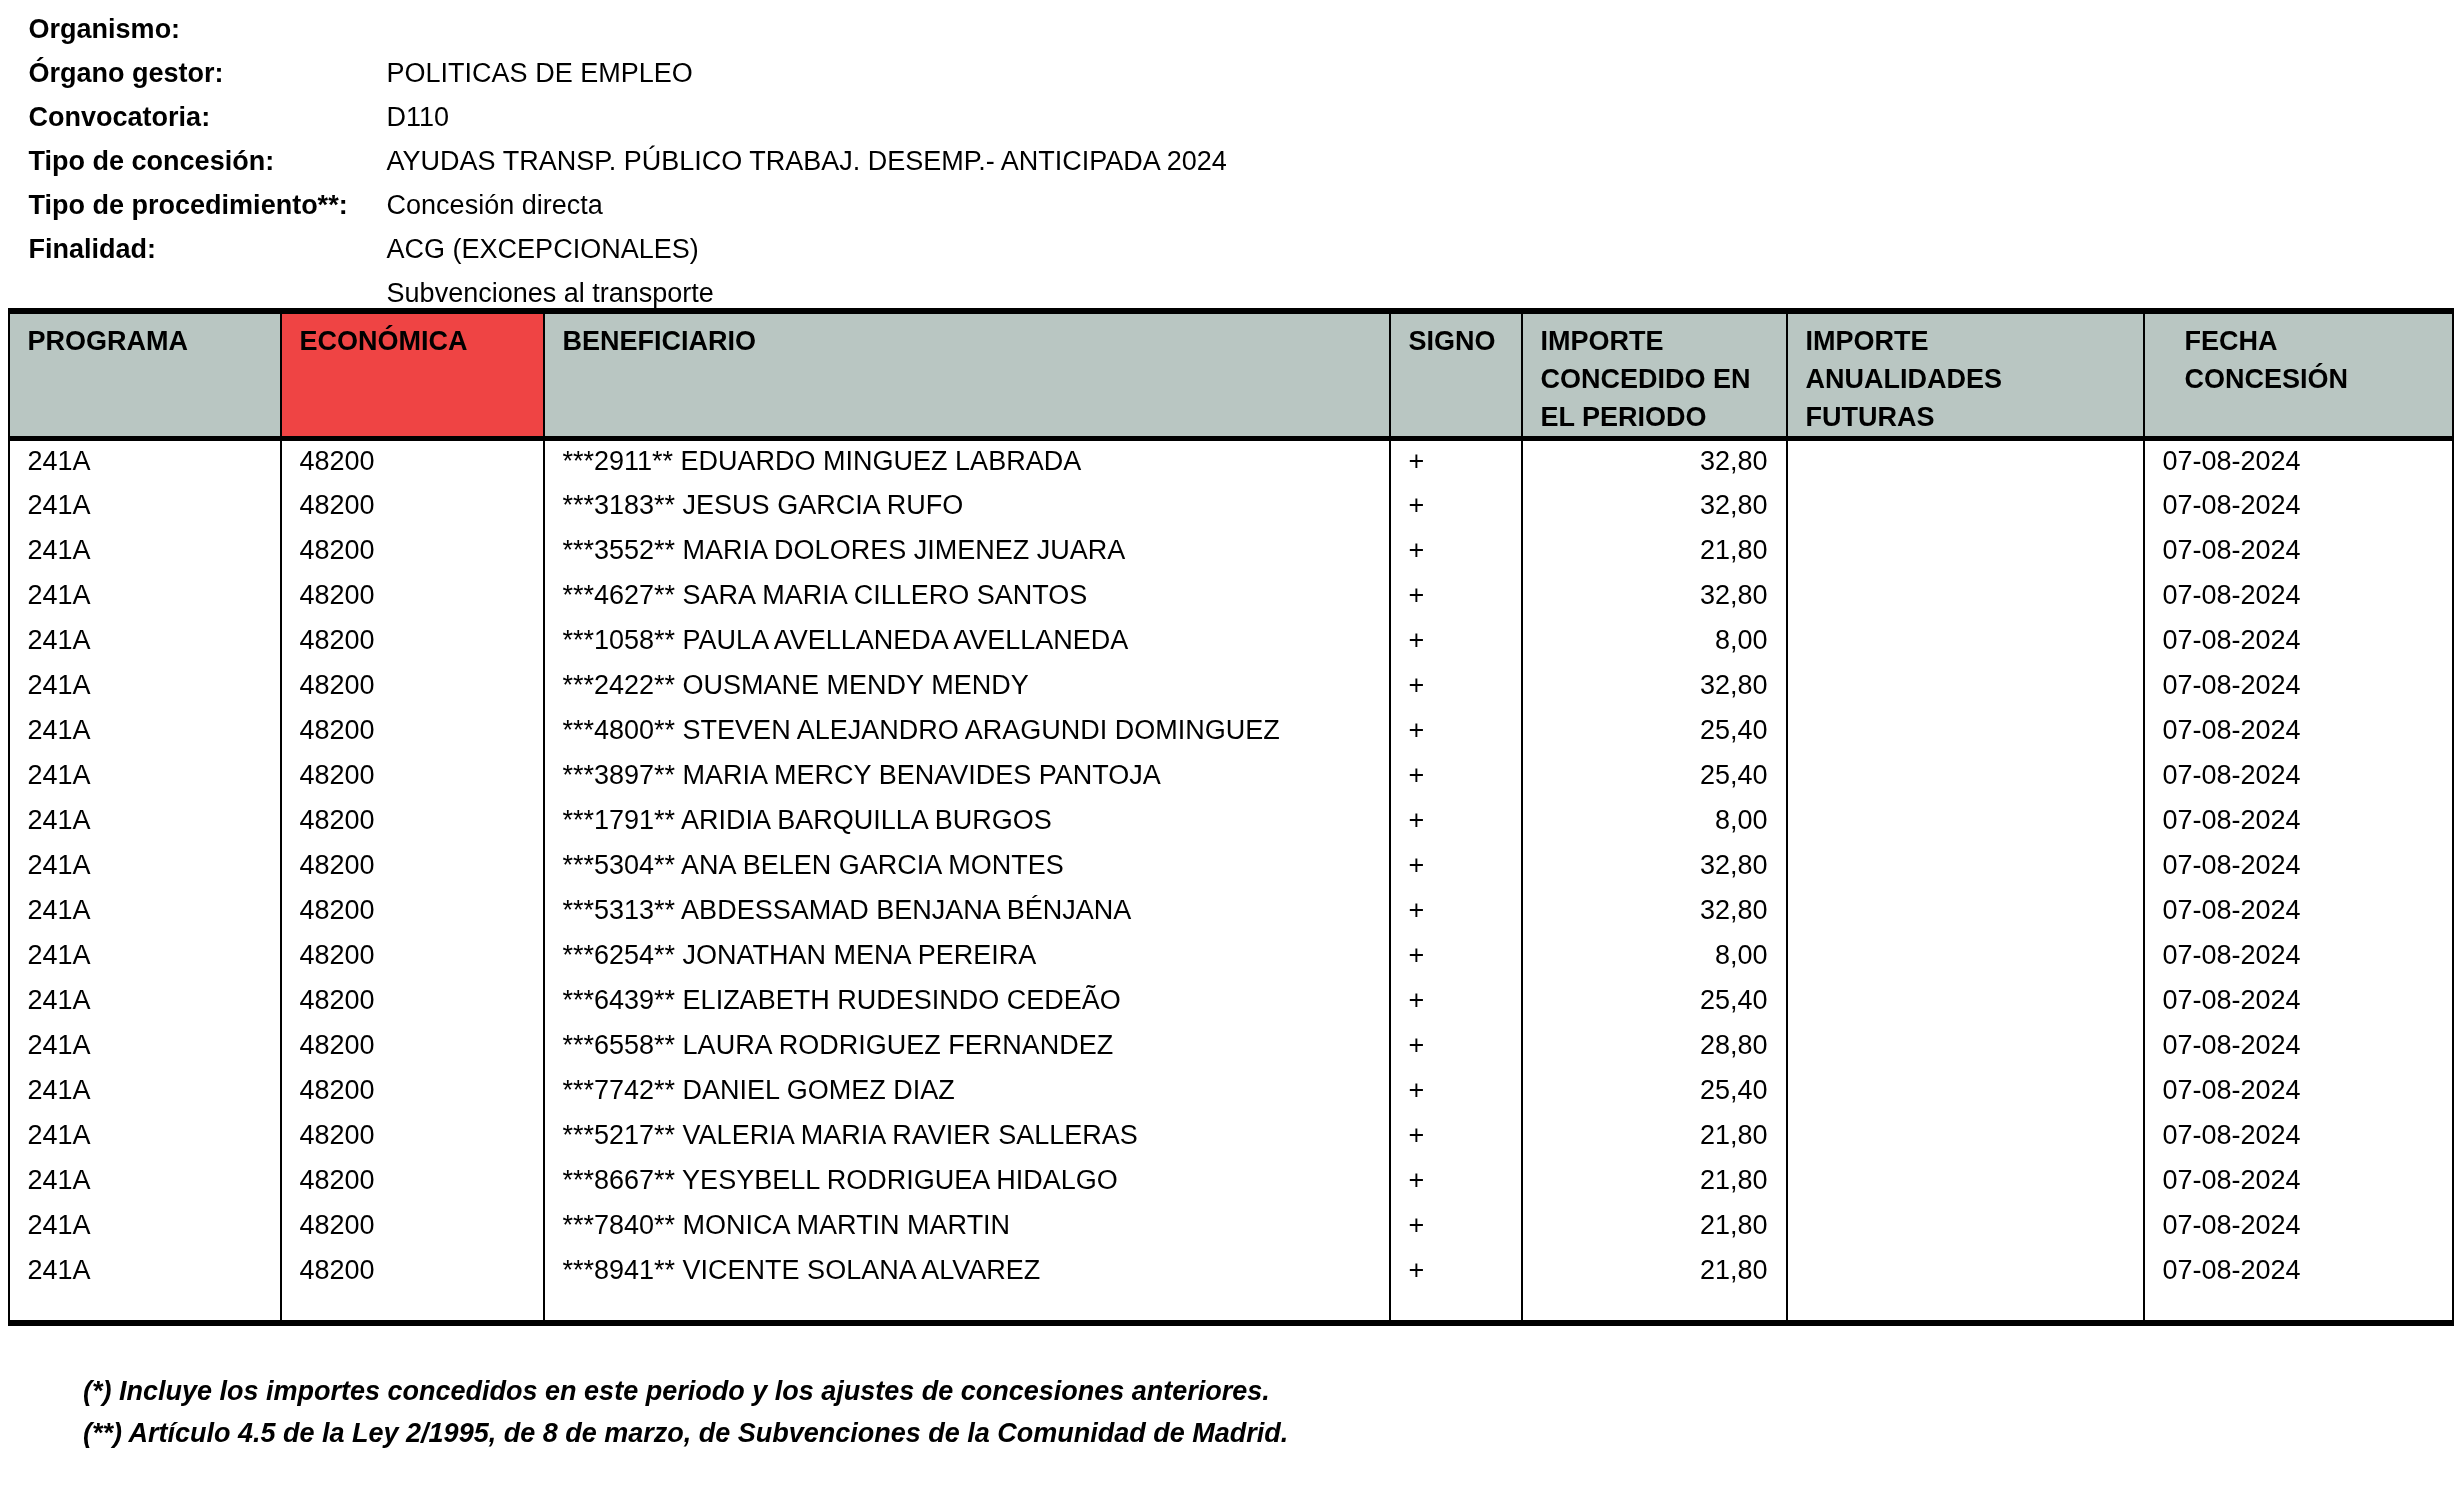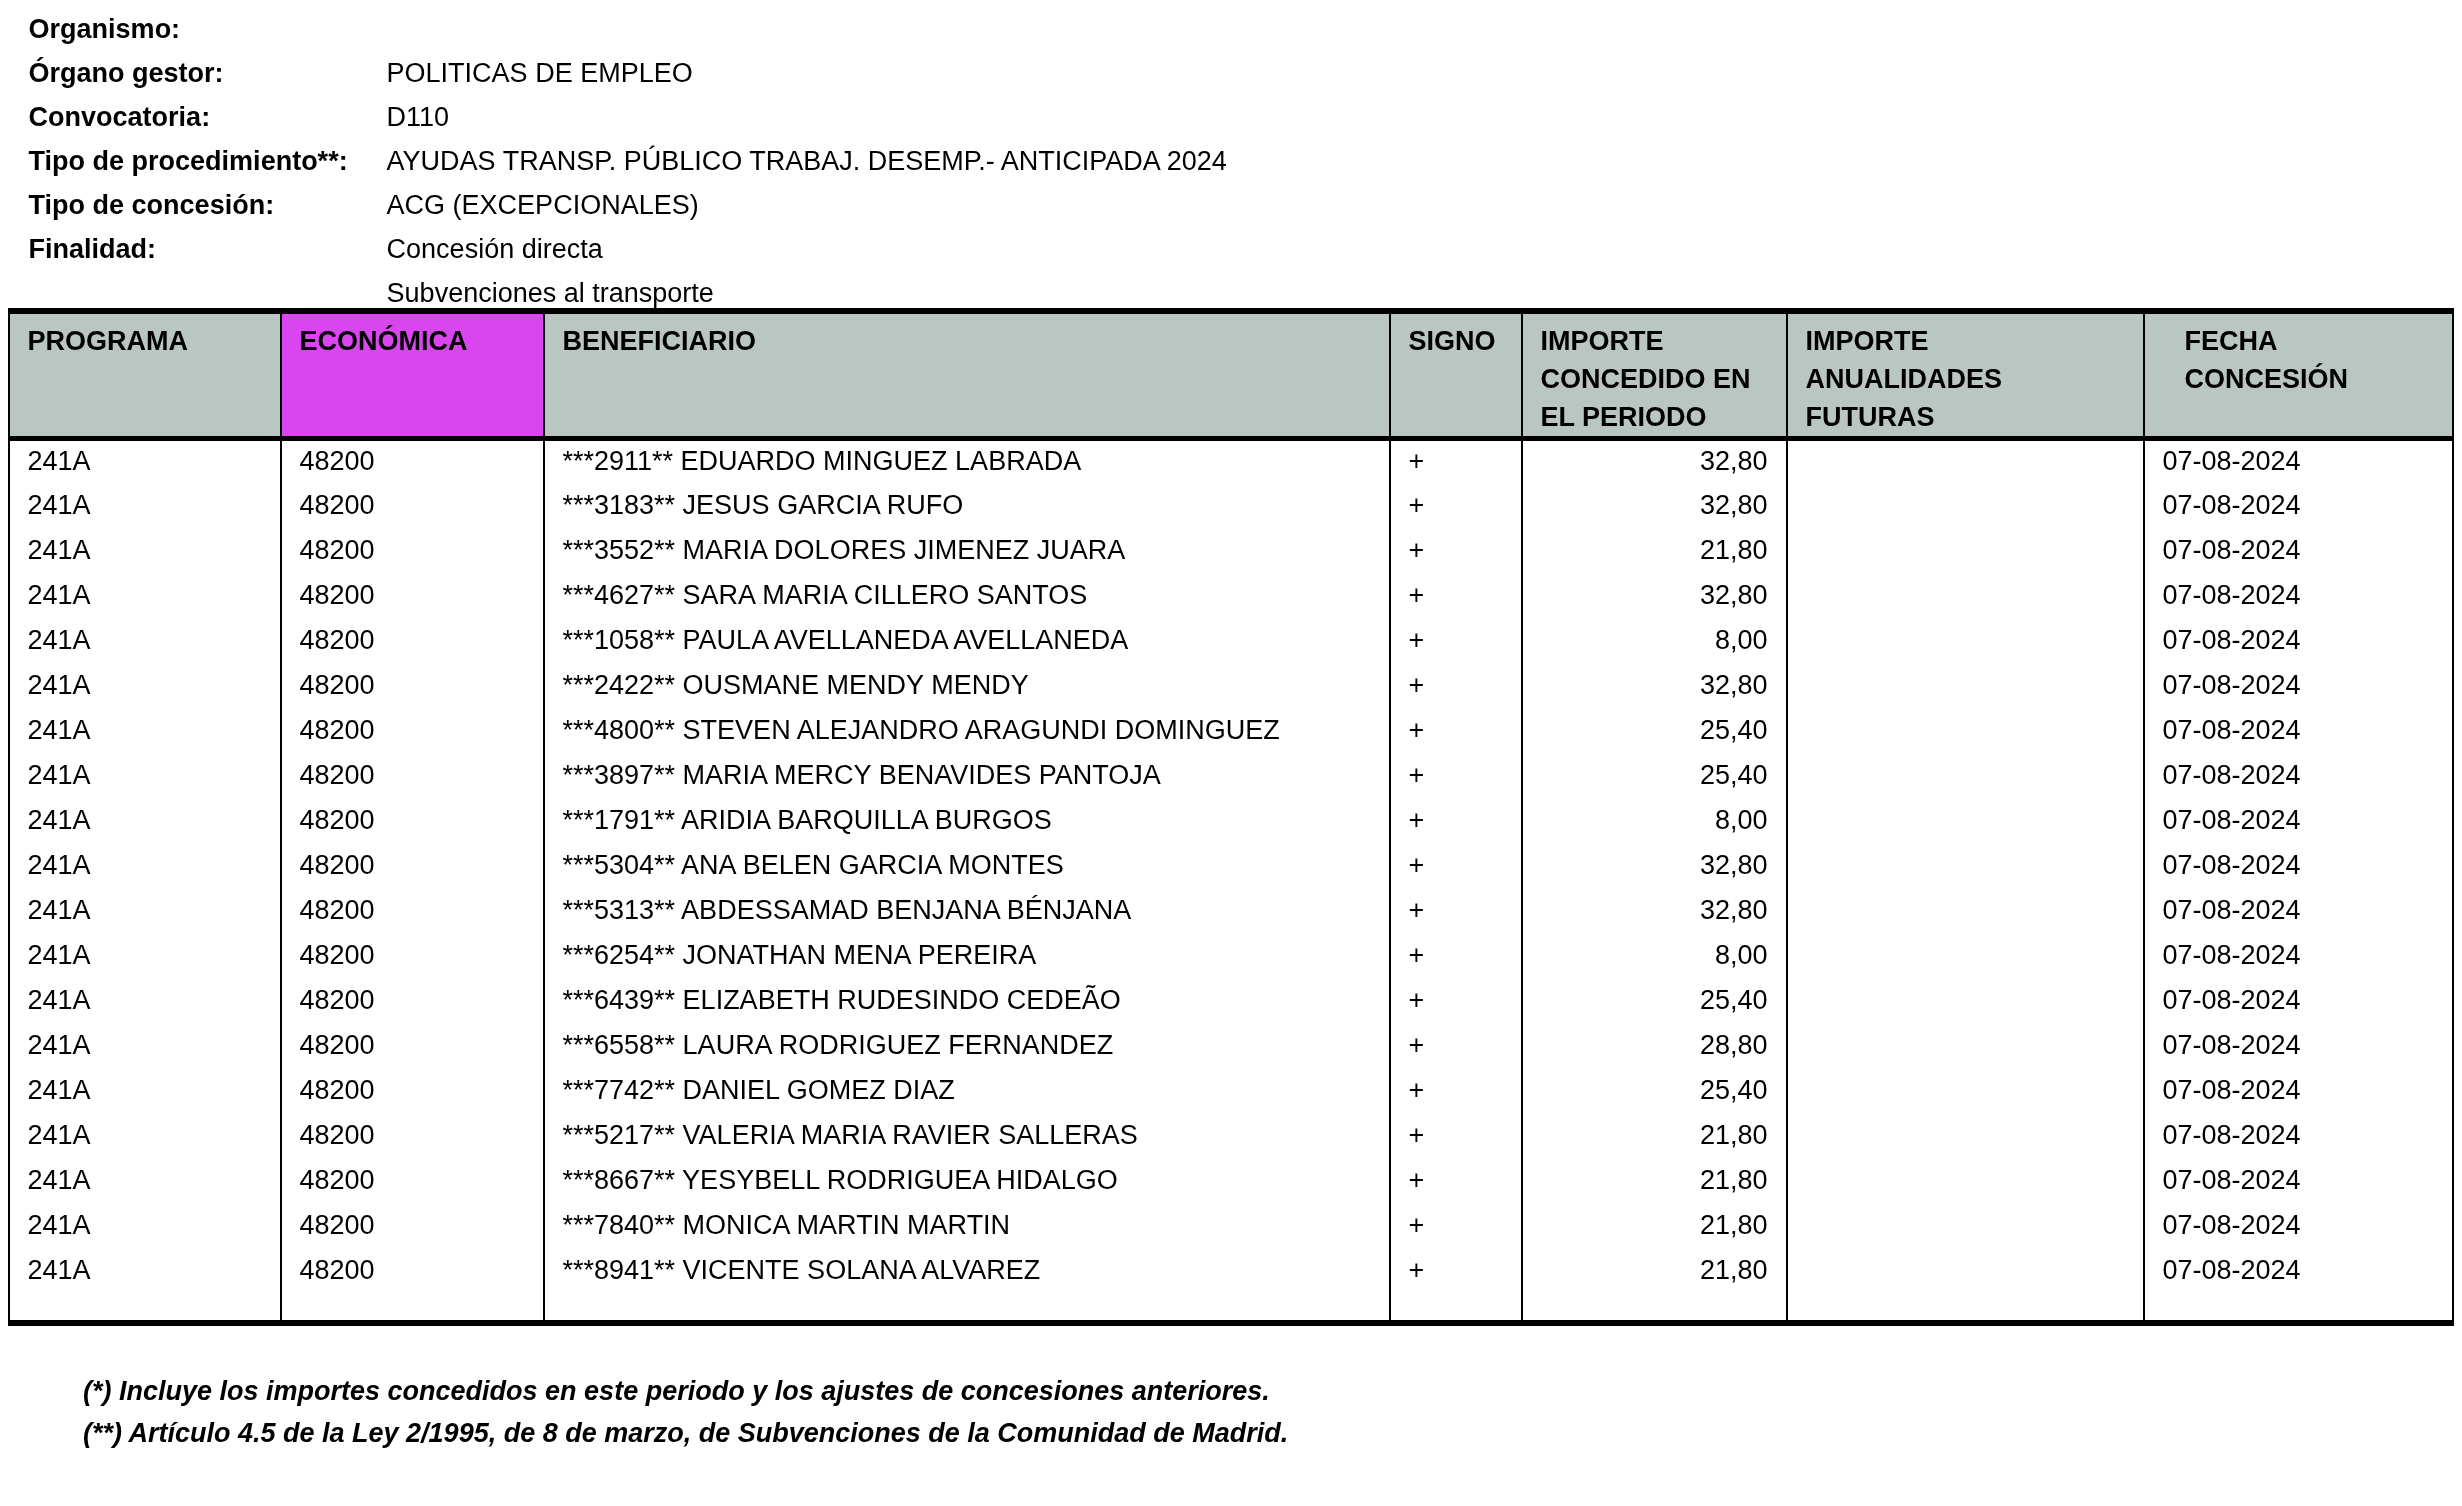--- a/index.html
+++ b/index.html
@@ -98,47 +98,47 @@
   </div>
   <div class="meta-row">
     <span class="meta-label">Órgano gestor:</span>
     <span class="meta-value">D110</span>
   </div>
   <div class="meta-row">
     <span class="meta-label">Convocatoria:</span>
     <span class="meta-value">AYUDAS TRANSP. PÚBLICO TRABAJ. DESEMP.- ANTICIPADA 2024</span>
   </div>
   <div class="meta-row">
+    <span class="meta-label">Tipo de concesión:</span>
+    <span class="meta-value">Concesión directa</span>
+  </div>
+  <div class="meta-row">
     <span class="meta-label">Tipo de procedimiento**:</span>
     <span class="meta-value">ACG (EXCEPCIONALES)</span>
-  </div>
-  <div class="meta-row">
-    <span class="meta-label">Tipo de concesión:</span>
-    <span class="meta-value">Concesión directa</span>
   </div>
   <div class="meta-row">
     <span class="meta-label">Finalidad:</span>
     <span class="meta-value">Subvenciones al transporte</span>
   </div>
 </div>
 
 <table class="grants">
   <colgroup>
     <col style="width:272px">
     <col style="width:263px">
     <col style="width:846px">
     <col style="width:132px">
     <col style="width:265px">
     <col style="width:357px">
     <col style="width:309px">
   </colgroup>
   <thead>
     <tr>
       <th style="background: rgb(185, 198, 194);">PROGRAMA</th>
-      <th style="background: #d946ef;">ECONÓMICA</th>
+      <th style="background: #ef4444;">ECONÓMICA</th>
       <th style="background: rgb(185, 198, 194);">BENEFICIARIO</th>
       <th style="background: rgb(185, 198, 194);">SIGNO</th>
       <th style="background: rgb(185, 198, 194);">IMPORTE CONCEDIDO EN EL PERIODO</th>
       <th style="background: rgb(185, 198, 194);">IMPORTE ANUALIDADES FUTURAS</th>
       <th style="background: rgb(185, 198, 194); padding-left: 40px;">FECHA CONCESIÓN</th>
     </tr>
   </thead>
   <tbody id="table-body">
       <tr>
         <td>241A</td>

